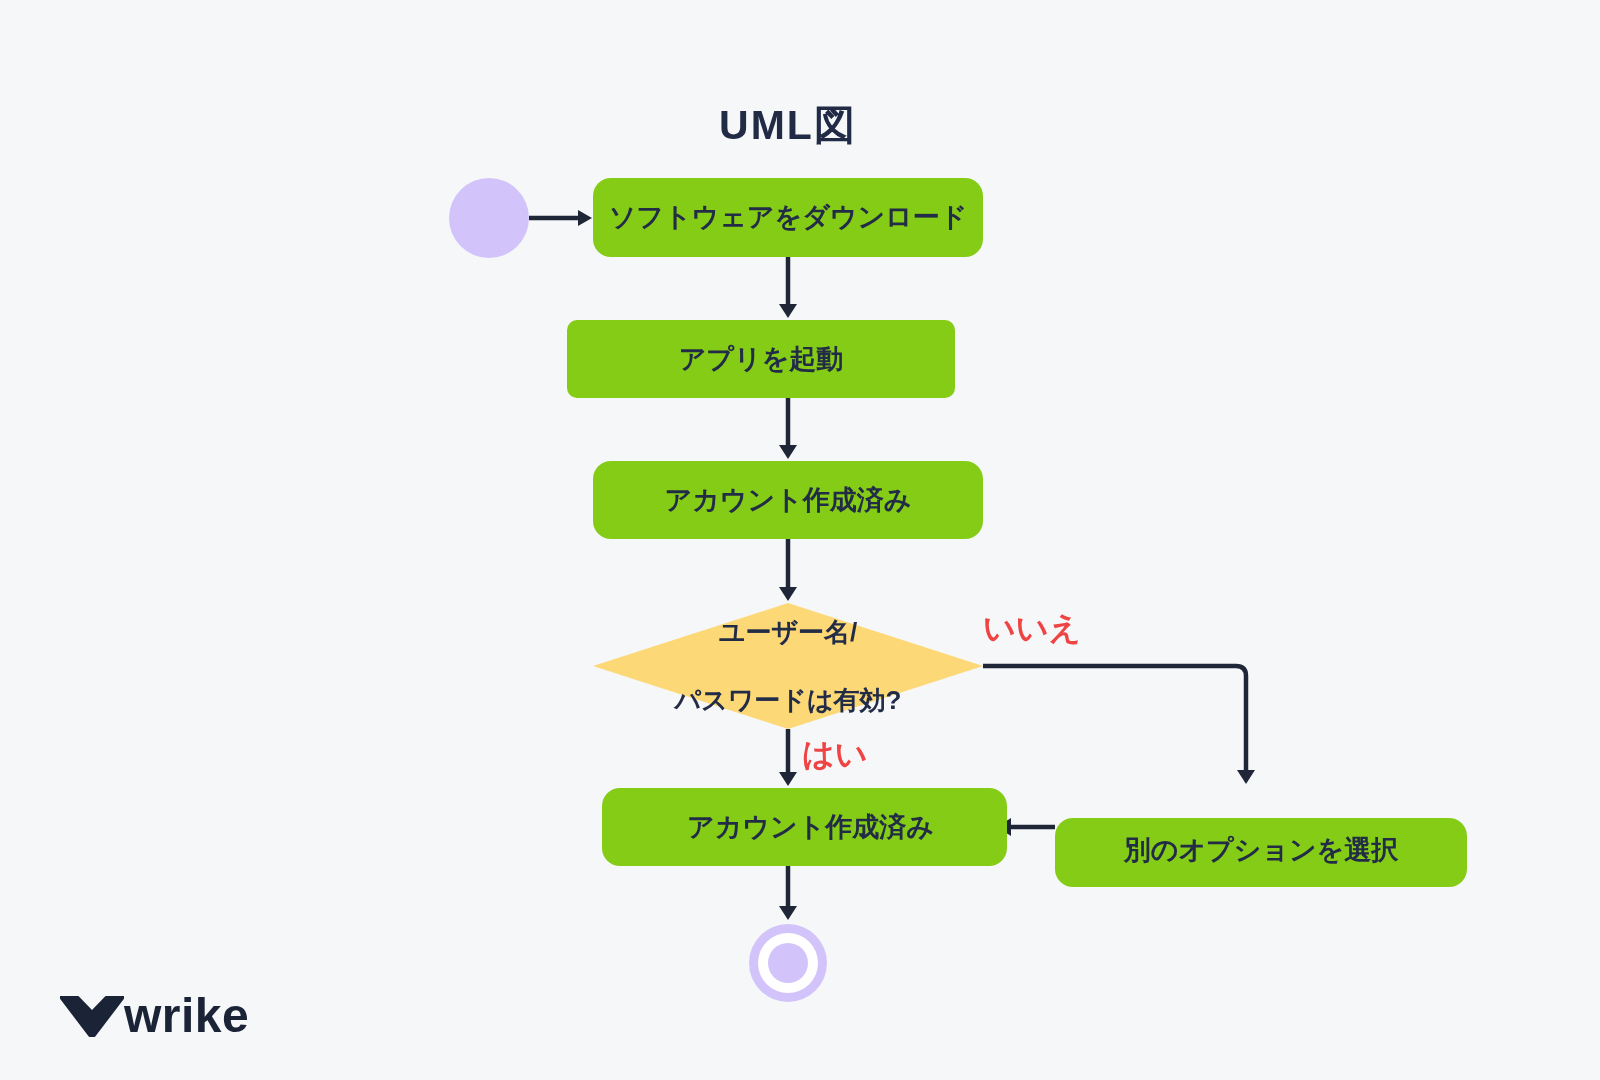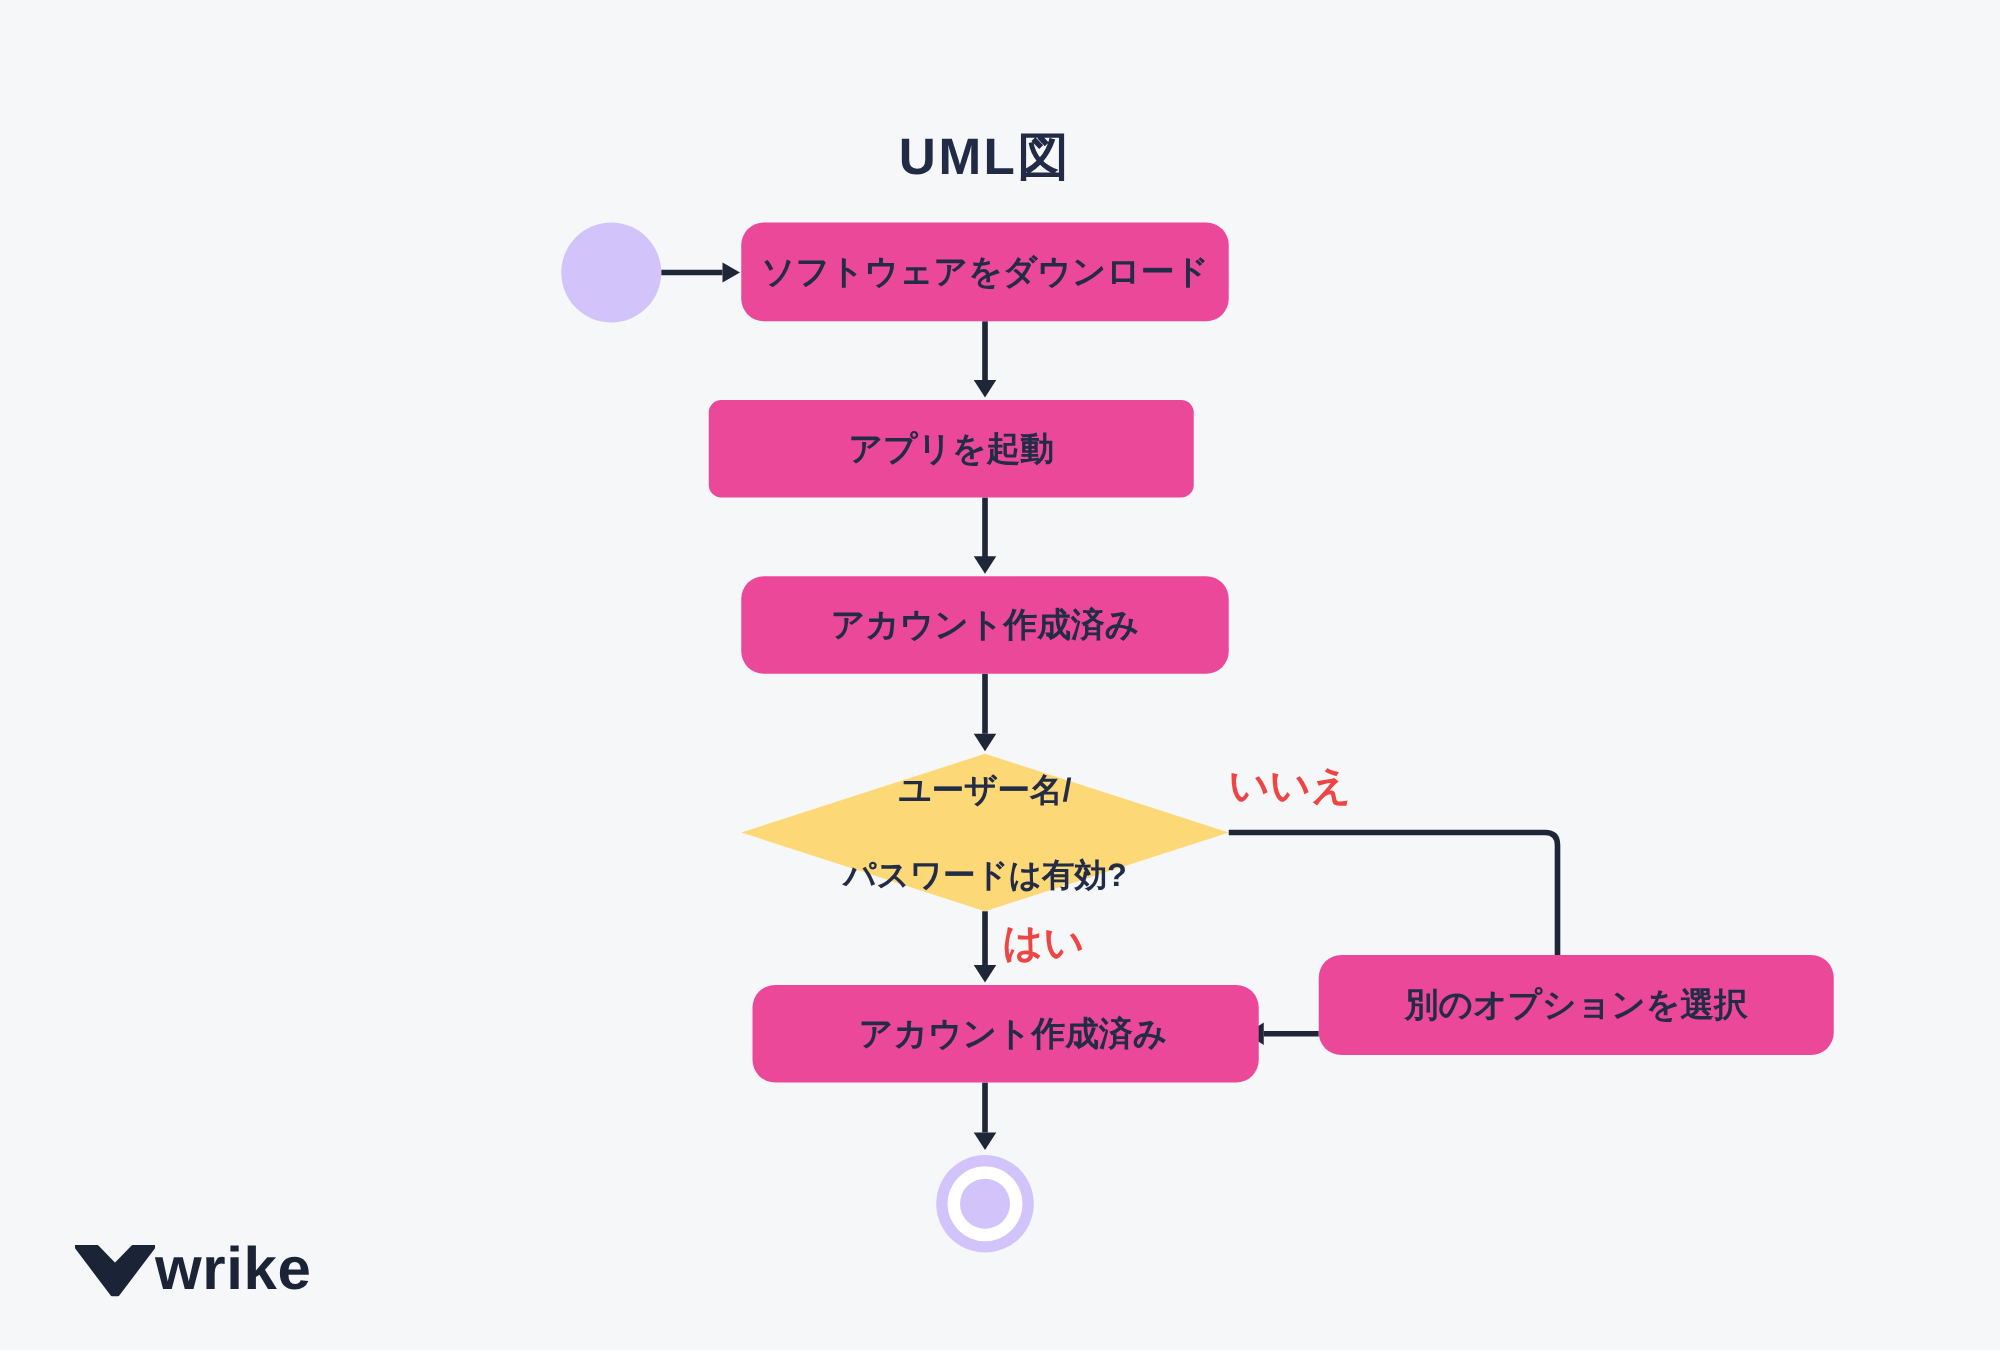--- a/index.html
+++ b/index.html
@@ -30,21 +30,21 @@
   svg.connectors {
     position: absolute;
     left: 0;
     top: 0;
   }
   .node {
     position: absolute;
     display: flex;
     align-items: center;
     justify-content: center;
-    background: #ec4899;
+    background: #84cc16;
     border-radius: 18px;
     color: #222c47;
     font-size: 27px;
     font-weight: 700;
     text-align: center;
     line-height: 1.2;
   }
   .start-node {
     position: absolute;
     background: #d2c4fa;
@@ -156,21 +156,21 @@
     <span>ユーザー名/</span>
     <span>パスワードは有効?</span>
   </div>
 
   <div class="branch-label" style="left:983px; top:612px;">いいえ</div>
 
   <div class="branch-label" style="left:802px; top:738px;">はい</div>
 
   <div class="node" style="left:602px; top:788px; width:393px; height:78px;padding-left:12px;">アカウント作成済み</div>
 
-  <div class="node" style="left:1055px; top:764px; width:412px; height:80px;">別のオプションを選択</div>
+  <div class="node" style="left:1055px; top:818px; width:412px; height:69px;font-family:Liberation Mono, monospace;">別のオプションを選択</div>
 
   <div class="end-outer" style="left:749px; top:924px;">
     <div class="end-white">
       <div class="end-dot"></div>
     </div>
   </div>
 
   <div class="brand">
     <svg width="64" height="44" viewBox="0 0 64 40">
       <path d="M0 1 H18 L32 15.5 L46 1 H64 L34.5 40 H29.5 Z" fill="#1b2437" stroke="#1b2437" stroke-width="2" stroke-linejoin="round"></path>

